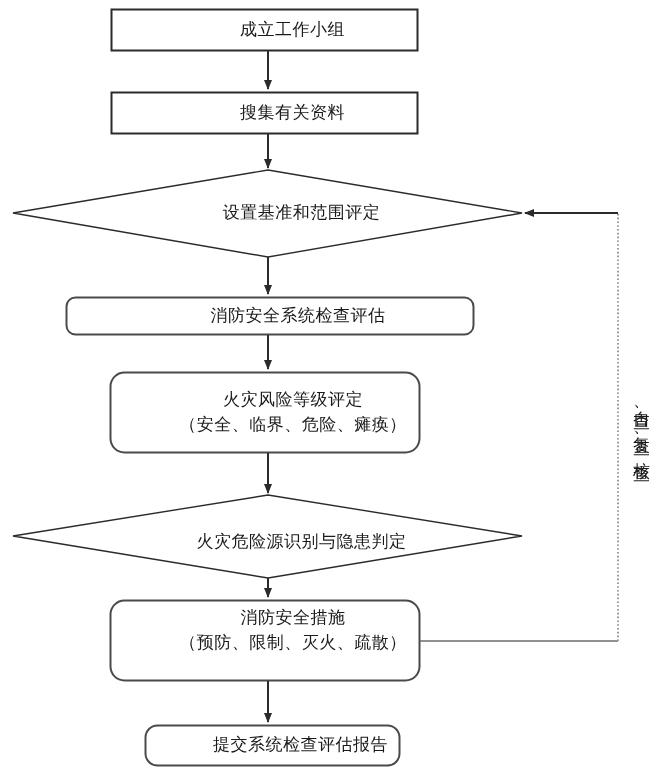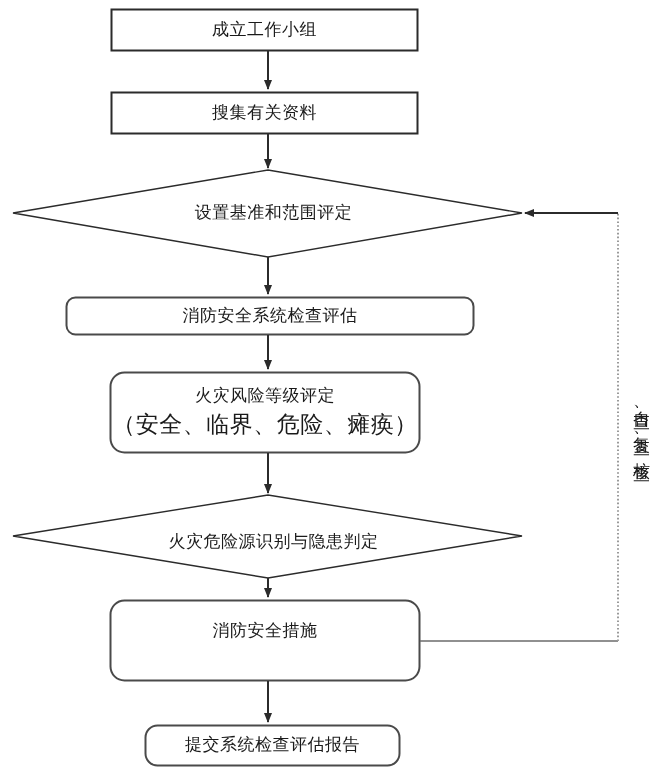--- a/index.html
+++ b/index.html
@@ -30,23 +30,24 @@
     flex-direction: column;
     align-items: center;
     justify-content: center;
     text-align: center;
     color: #1a1a1a;
     font-size: 17px;
     line-height: 1.45;
     letter-spacing: 0.5px;
     white-space: nowrap;
     pointer-events: none;
+    margin-left: 28px;
   }
   .node-label .line2 {
-    font-size: 23px;
+    font-size: 17px;
   }
   
   #label-n1 { left: 111px; top: 9px;   width: 307px; height: 42px; }
   #label-n2 { left: 111px; top: 92px;  width: 307px; height: 42px; }
   #label-n3 { left: 120px; top: 190px; width: 307px; height: 46px; }
   #label-n4 { left: 66px;  top: 297px; width: 408px; height: 38px; }
   #label-n5 { left: 110px; top: 372px; width: 310px; height: 81px; font-family: Liberation Serif, serif; }
   #label-n6 { left: 120px; top: 519px; width: 307px; height: 46px; }
   #label-n7 { left: 110px; top: 600px; width: 310px; height: 62px; }
   #label-n8 { left: 145px; top: 725px; width: 255px; height: 41px; }
@@ -142,20 +143,21 @@
     <span class="line1">火灾风险等级评定</span>
     <span class="line2">（安全、临界、危险、瘫痪）</span>
   </div>
 
   <div class="node-label" id="label-n6">
     <span class="line1">火灾危险源识别与隐患判定</span>
   </div>
 
   <div class="node-label" id="label-n7">
     <span class="line1">消防安全措施</span>
+    <span class="line2">（预防、限制、灭火、疏散）</span>
   </div>
 
   <div class="node-label" id="label-n8">
     <span class="line1">提交系统检查评估报告</span>
   </div>
 
   <div id="loop-label">自查、复查、核查</div>
 
 </div>
 

